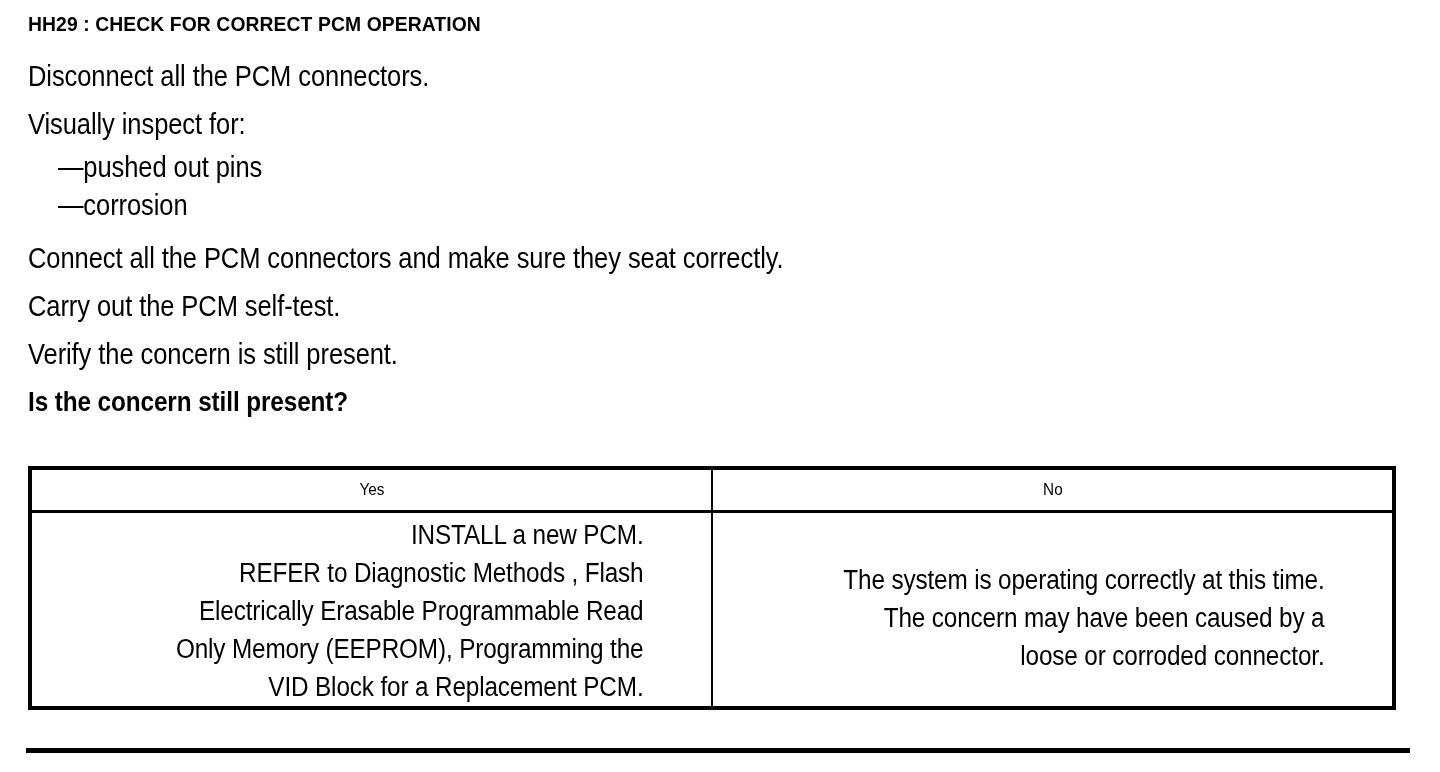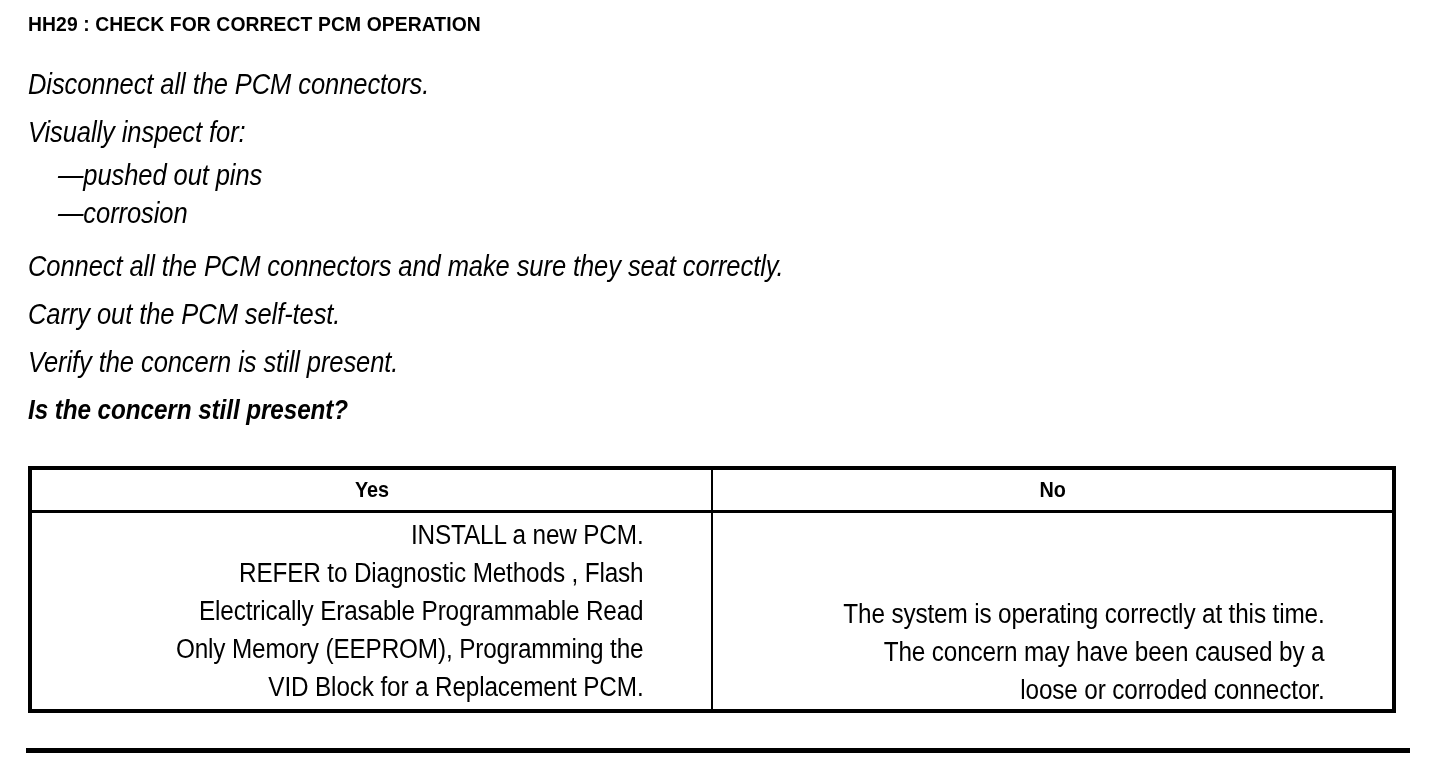--- a/index.html
+++ b/index.html
@@ -37,23 +37,22 @@
     transform: scaleX(0.92);
     transform-origin: left top;
     white-space: nowrap;
     line-height: 26px;
   }
 
   
   .instructions {
     position: absolute;
     left: 28px;
-    top: 60px;
+    top: 52px;
     width: 1380px;
-    font-style: italic;
   }
   .instr-line {
     font-size: 29px;
     line-height: 48px;
     white-space: nowrap;
     transform: scaleX(0.88);
     transform-origin: left center;
     letter-spacing: -0.1px;
   }
   .instr-line.sub {
@@ -86,38 +85,37 @@
   .decision-table th,
   .decision-table td {
     border: 2px solid #000;
     padding: 0;
     vertical-align: top;
   }
   .decision-table thead th {
     height: 40px;
     text-align: center;
     vertical-align: middle;
-    font-size: 22px;
-    font-weight: bold;
+    font-size: 17px;
+    font-weight: normal;
     border-bottom: 3px solid #000;
   }
   .decision-table thead th .hdr-txt {
     display: inline-block;
     transform: scaleX(0.90);
   }
   .decision-table tbody td {
     height: 184px;
     text-align: right;
   }
   .cell-lines {
     padding: 3px 0 0 4px;
   }
   .cell-lines.vcenter {
     padding-top: 48px;
-    margin-top: 34px;
   }
   .cell-line {
     font-size: 27px;
     line-height: 38px;
     white-space: nowrap;
     transform: scaleX(0.90);
     transform-origin: left center;
     letter-spacing: -0.15px;
   }
 

